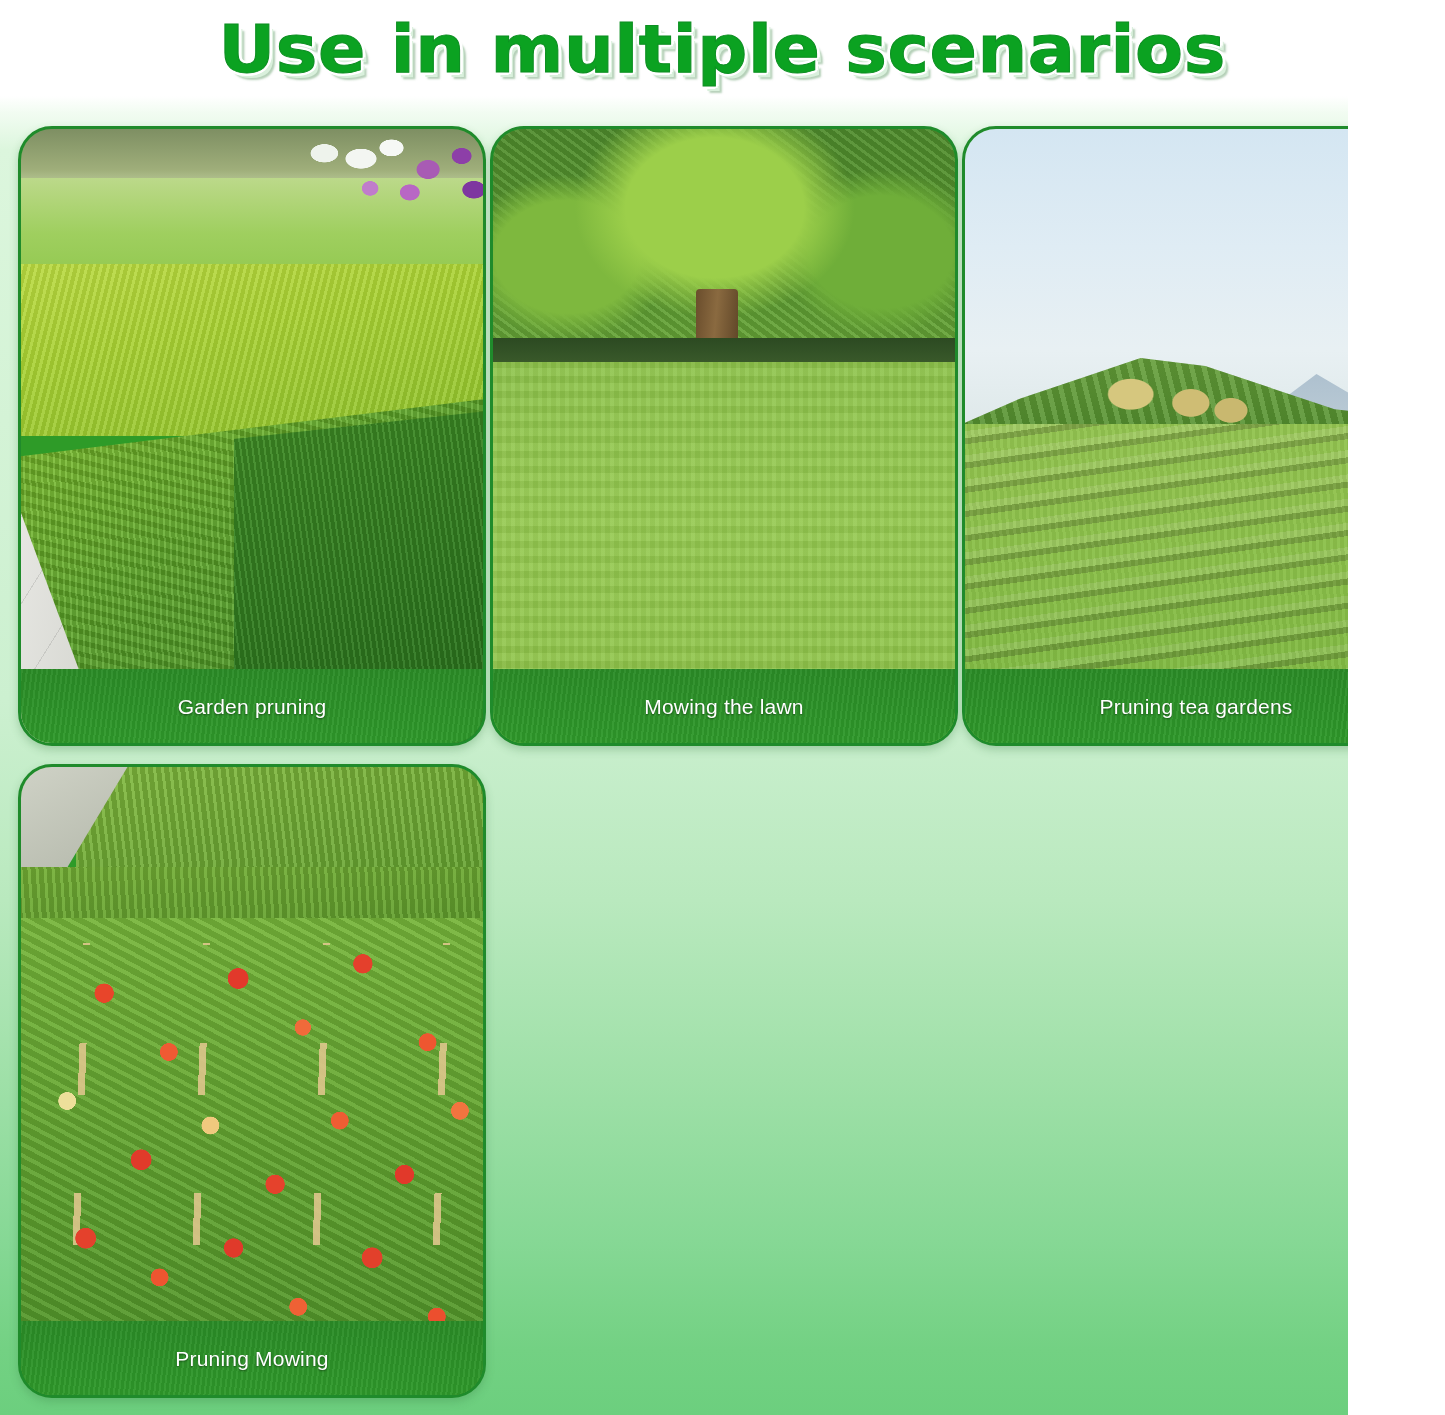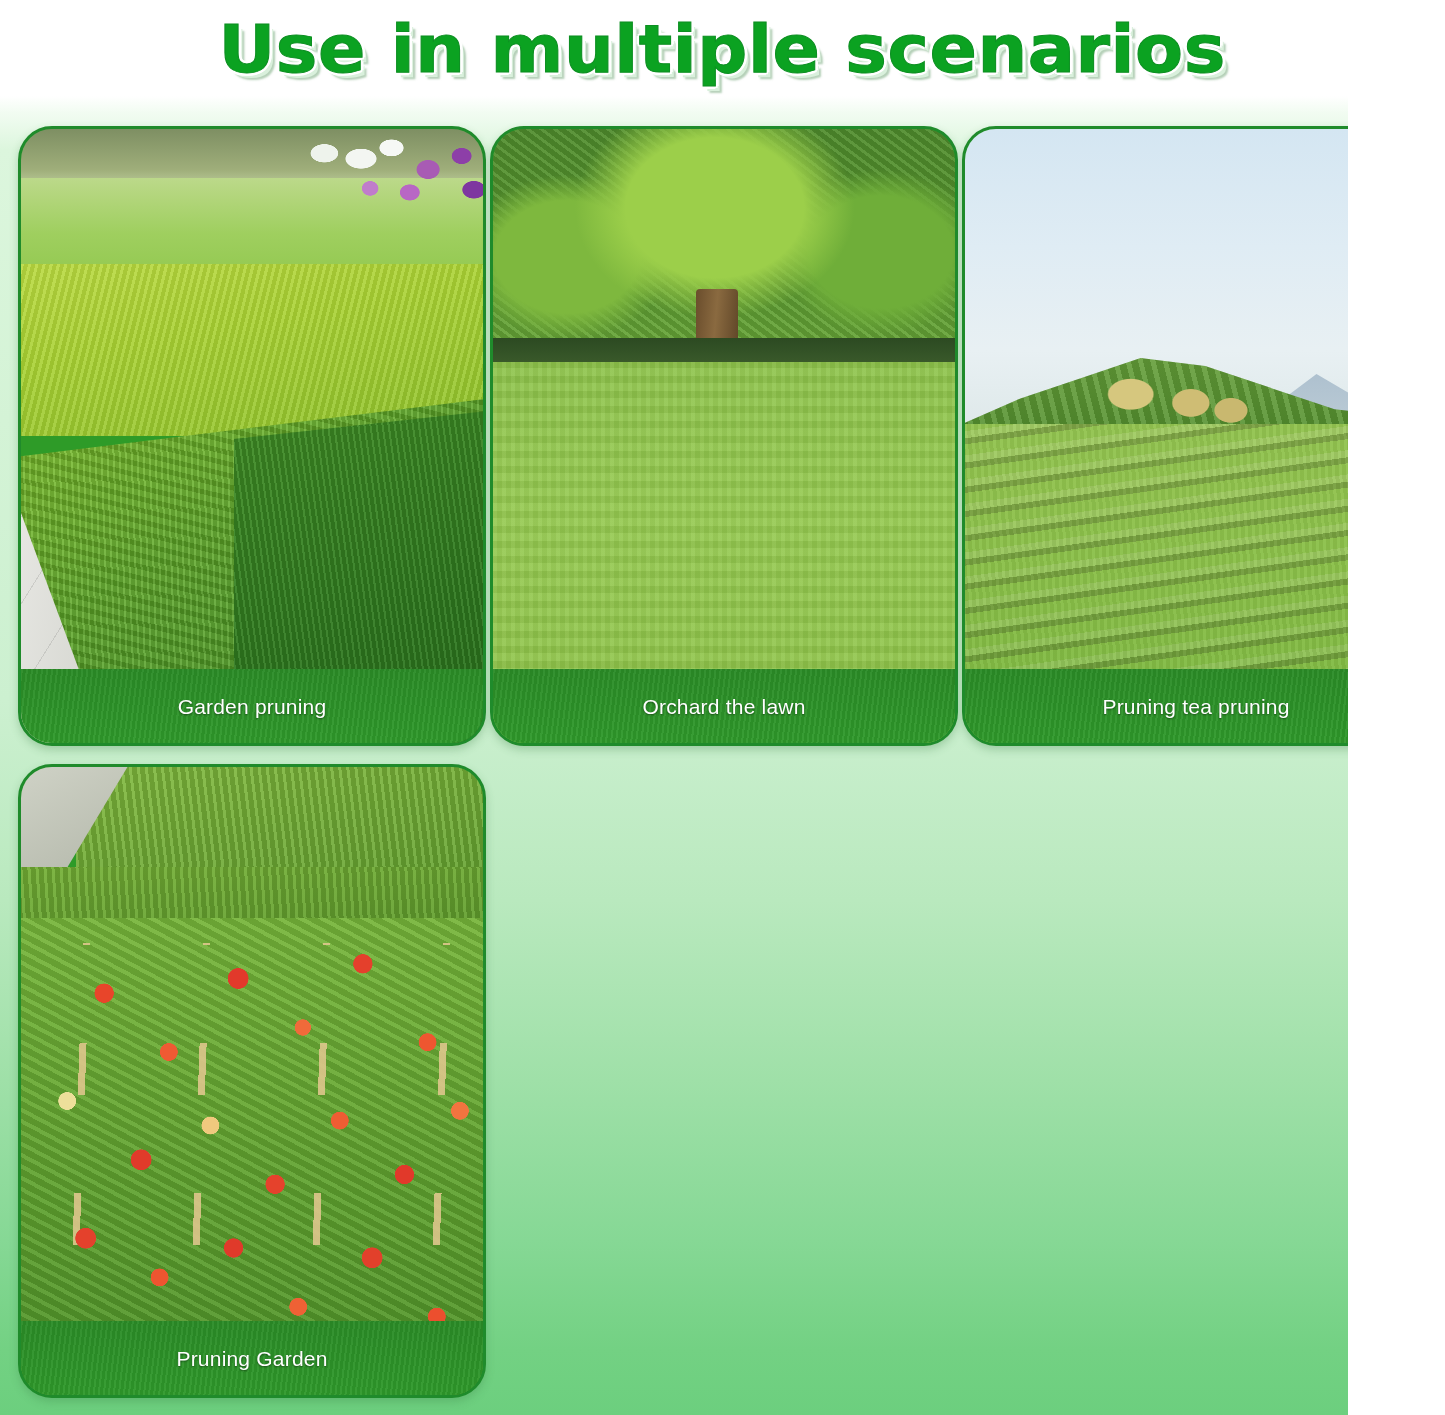--- a/index.html
+++ b/index.html
@@ -346,42 +346,42 @@
       <div class="caption">Garden pruning</div>
     </div>
 
     <div class="tile">
       <div class="photo">
         <div class="layer t2-canopy"></div>
         <div class="layer t2-trunk"></div>
         <div class="layer t2-shade"></div>
         <div class="layer t2-grass"></div>
       </div>
-      <div class="caption">Orchard the lawn</div>
+      <div class="caption">Mowing the lawn</div>
     </div>
 
     <div class="tile">
       <div class="photo">
         <div class="layer t3-sky"></div>
         <div class="layer t3-mount"></div>
         <div class="layer t3-hill"></div>
         <div class="layer t3-patch"></div>
         <div class="layer t3-field"></div>
       </div>
-      <div class="caption">Pruning tea pruning</div>
+      <div class="caption">Pruning tea gardens</div>
     </div>
 
 
     <div class="tile">
       <div class="photo">
         <div class="layer t5-hedge1"></div>
         <div class="layer t5-path"></div>
         <div class="layer t5-hedge2"></div>
         <div class="layer t5-bush"></div>
         <div class="layer t5-stakes"></div>
         <div class="layer t5-fruit"></div>
       </div>
-      <div class="caption">Pruning Garden</div>
+      <div class="caption">Pruning Mowing</div>
     </div>
 
 
   </div>
 </div>
 
 </body></html>

